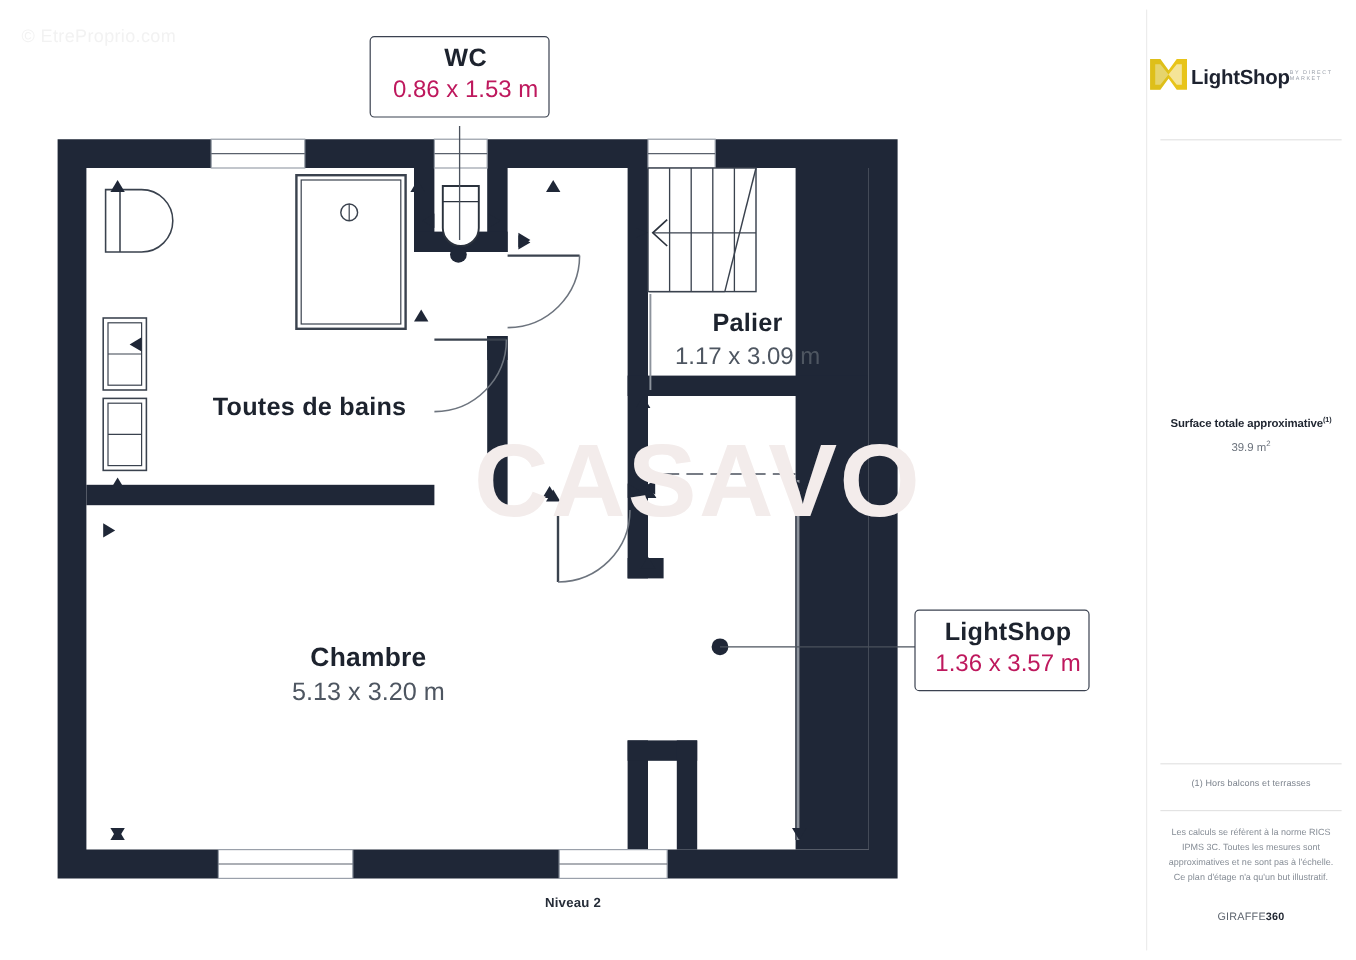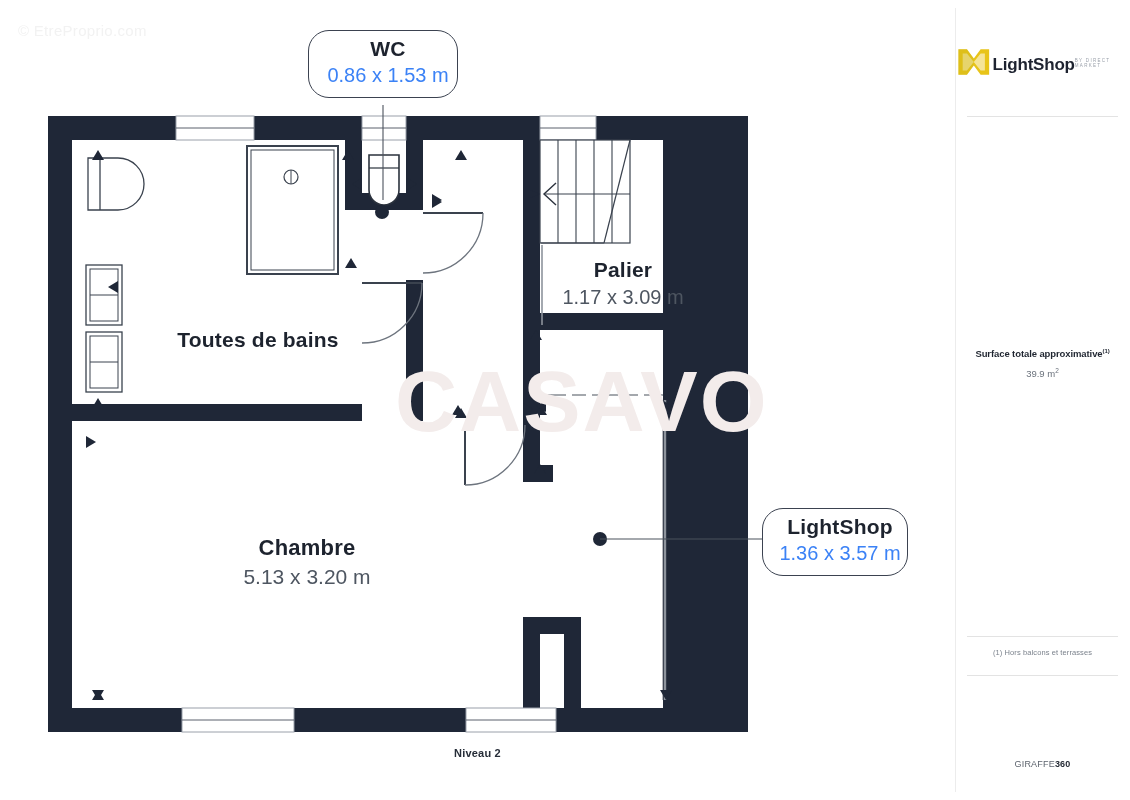--- a/index.html
+++ b/index.html
@@ -50,37 +50,37 @@
     position: absolute;
     left: 0; top: 0;
     width: 955px;
     height: 800px;
   }
 
   
   .callout {
     position: absolute;
     border: 1.6px solid #3b4250;
-    border-radius: 21px;
+    border-radius: 4px;
     background: #ffffff;
     text-align: center;
     padding: 7px 4px 9px 14px;
     box-sizing: border-box;
   }
   .callout .ttl {
     font-size: 21px;
     font-weight: 700;
     color: #1d232e;
     line-height: 1.05;
     letter-spacing: 0.2px;
   }
   .callout .dim {
     font-size: 20px;
     font-weight: 400;
-    color: #3b82f6;
+    color: #be185d;
     line-height: 1.25;
     margin-top: 3px;
     white-space: nowrap;
   }
 
   
   .roomlabel {
     position: absolute;
     text-align: center;
     white-space: nowrap;
@@ -442,19 +442,20 @@
         <span>39.9 m</span><sup>2</sup>
       </div>
     </div>
 
     <div class="panel-sep" style="top:636px;"></div>
 
     <div class="note-block">(1) Hors balcons et terrasses</div>
 
     <div class="panel-sep" style="top:675px;"></div>
 
+    <div class="legal-block">Les calculs se réfèrent à la norme RICS IPMS 3C. Toutes les mesures sont approximatives et ne sont pas à l'échelle. Ce plan d'étage n'a qu'un but illustratif.</div>
 
     <div class="brand-block">
       <span>GIRAFFE</span><b>360</b>
     </div>
   </div>
 
 </div>
 
 </body></html>

